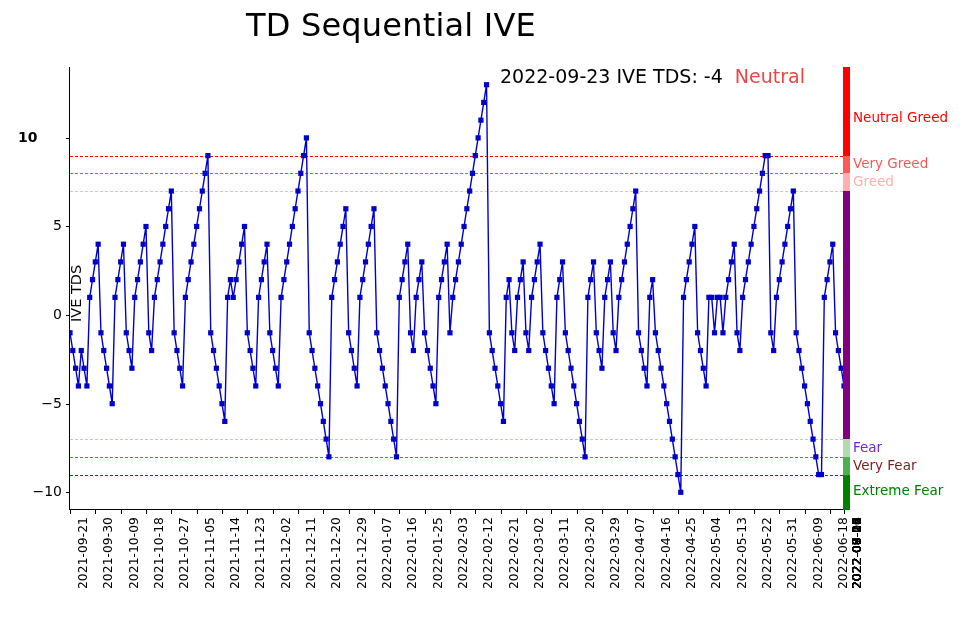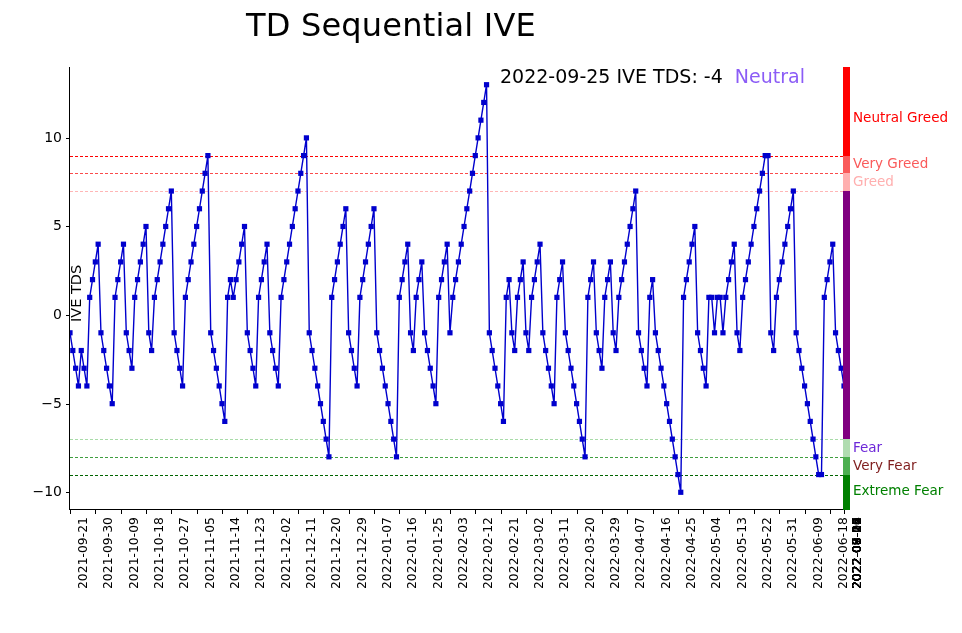--- a/index.html
+++ b/index.html
@@ -55,21 +55,21 @@
   }
   
   #annotation {
     position: absolute;
     left: 430px;
     top: -2px;
     font-size: 19px;
     white-space: nowrap;
   }
   #annotation .ann-main { color: #000000; }
-  #annotation .ann-status { color: #8b5cf6; margin-left: 12px; margin-top: 28px; }
+  #annotation .ann-status { color: #ef4444; margin-left: 12px; margin-top: 28px; }
   
   .threshold {
     position: absolute;
     left: 0;
     width: 100%;
     height: 0;
     border-top-width: 1.6px;
     border-top-style: dashed;
   }
   
@@ -135,21 +135,21 @@
 <div id="root">
 
   <div id="chart-title">TD Sequential IVE</div>
 
   <div id="plot-area">
 
     <div id="watermark">
     </div>
 
     <div id="annotation">
-      <span class="ann-main">2022-09-25 IVE TDS: -4</span><span class="ann-status">Neutral</span>
+      <span class="ann-main">2022-09-23 IVE TDS: -4</span><span class="ann-status">Neutral</span>
     </div>
 
     <div id="threshold-layer">
         <div class="threshold" style="top: 88.6px; border-top-color: rgb(255, 0, 0); border-top-style: dashed;"></div>
         <div class="threshold" style="top: 106.32px; border-top-color: rgb(250, 75, 75); border-top-style: dashed;"></div>
         <div class="threshold" style="top: 124.04px; border-top-color: rgb(255, 182, 182); border-top-style: dashed;"></div>
         <div class="threshold" style="top: 372.12px; border-top-color: rgb(168, 219, 168); border-top-style: dashed;"></div>
         <div class="threshold" style="top: 389.84px; border-top-color: rgb(63, 158, 63); border-top-style: dashed;"></div>
         <div class="threshold" style="top: 407.56px; border-top-color: rgb(0, 100, 0); border-top-style: dashed;"></div>
       </div>
@@ -439,21 +439,21 @@
     <div id="yticks">
         <div class="ytick-mark" style="top: 425.28px; left: -4px;"></div>
         <div style="position: absolute; left: -52px; top: 416.28px; width: 44px; text-align: right; font-size: 14px; color: rgb(0, 0, 0);">−10</div>
         <div class="ytick-mark" style="top: 336.68px; left: -4px;"></div>
         <div style="position: absolute; left: -52px; top: 327.68px; width: 44px; text-align: right; font-size: 14px; color: rgb(0, 0, 0);">−5</div>
         <div class="ytick-mark" style="top: 248.08px; left: -4px;"></div>
         <div style="position: absolute; left: -52px; top: 239.08px; width: 44px; text-align: right; font-size: 14px; color: rgb(0, 0, 0);">0</div>
         <div class="ytick-mark" style="top: 159.48px; left: -4px;"></div>
         <div style="position: absolute; left: -52px; top: 150.48px; width: 44px; text-align: right; font-size: 14px; color: rgb(0, 0, 0);">5</div>
         <div class="ytick-mark" style="top: 70.88px; left: -4px;"></div>
-        <div style="position: absolute; left: -52px; top: 61.88px; width: 44px; text-align: right; font-size: 14px; color: rgb(0, 0, 0);">10</div>
+        <div style="position: absolute; left: -52px; top: 61.88px; width: 44px; text-align: left; font-size: 14px; color: rgb(0, 0, 0); font-weight: bold;">10</div>
       </div>
     <div id="xticks">
         <div class="xtick-mark" style="left: 0px; top: 443px;"></div>
         <div class="xtick-label" style="left: 5px; top: 450px;">2021-09-21</div>
         <div class="xtick-mark" style="left: 25.3309px; top: 443px;"></div>
         <div class="xtick-label" style="left: 30.3309px; top: 450px;">2021-09-30</div>
         <div class="xtick-mark" style="left: 50.6618px; top: 443px;"></div>
         <div class="xtick-label" style="left: 55.6618px; top: 450px;">2021-10-09</div>
         <div class="xtick-mark" style="left: 75.9927px; top: 443px;"></div>
         <div class="xtick-label" style="left: 80.9927px; top: 450px;">2021-10-18</div>

